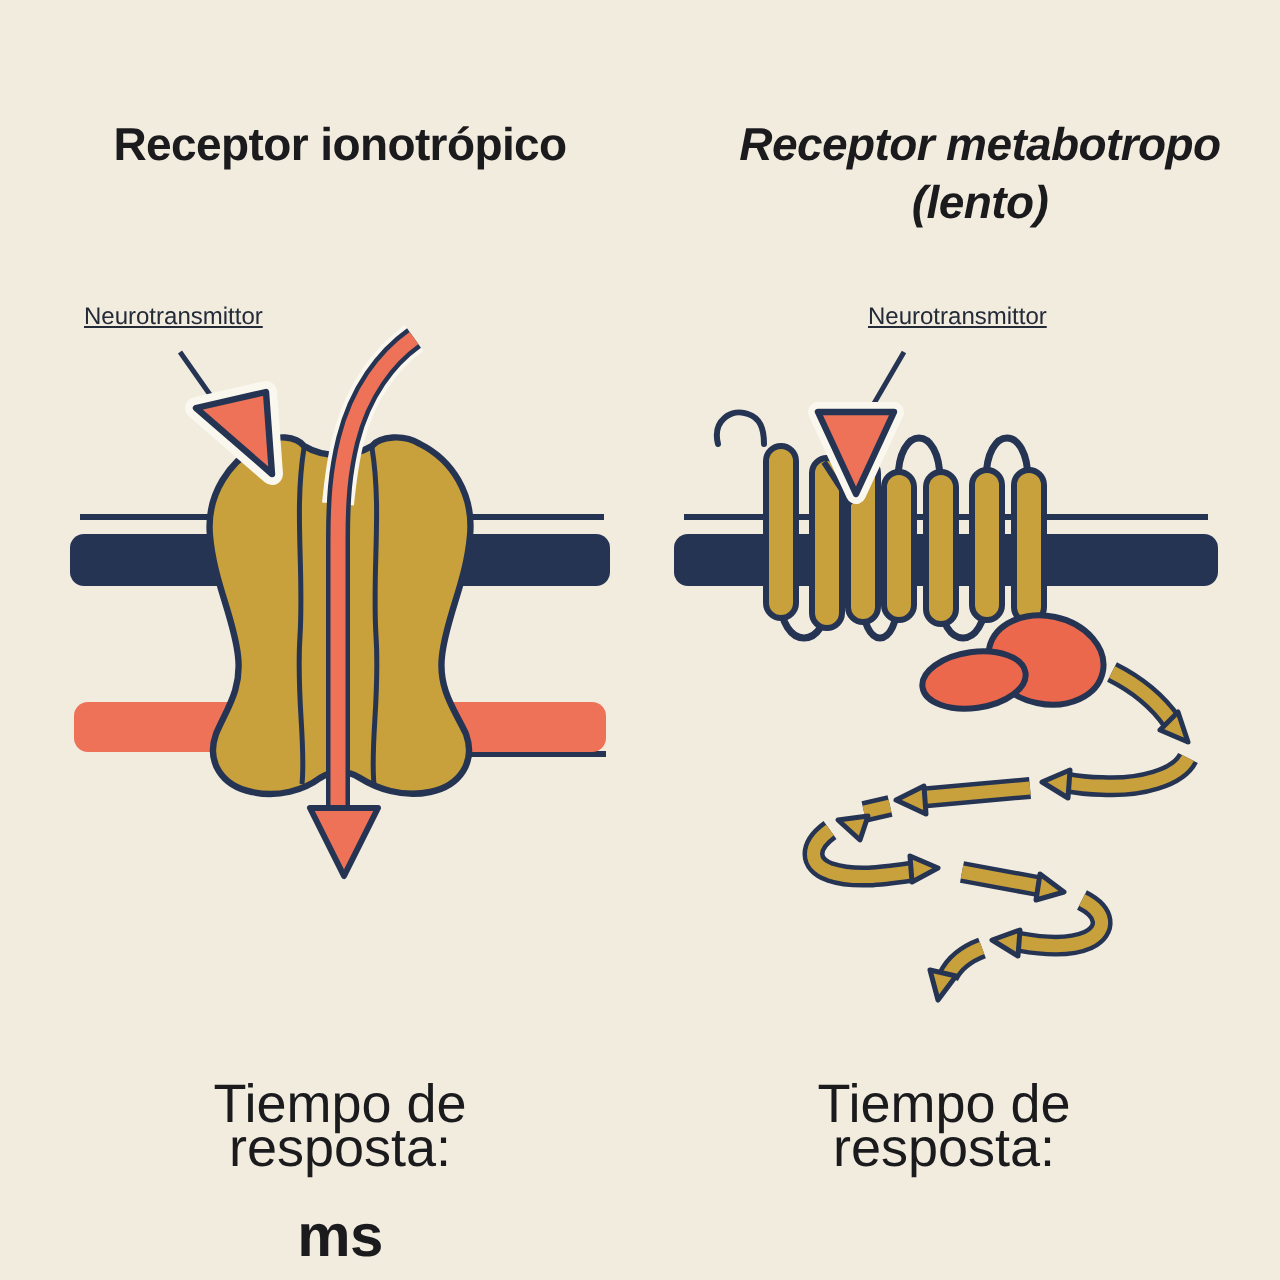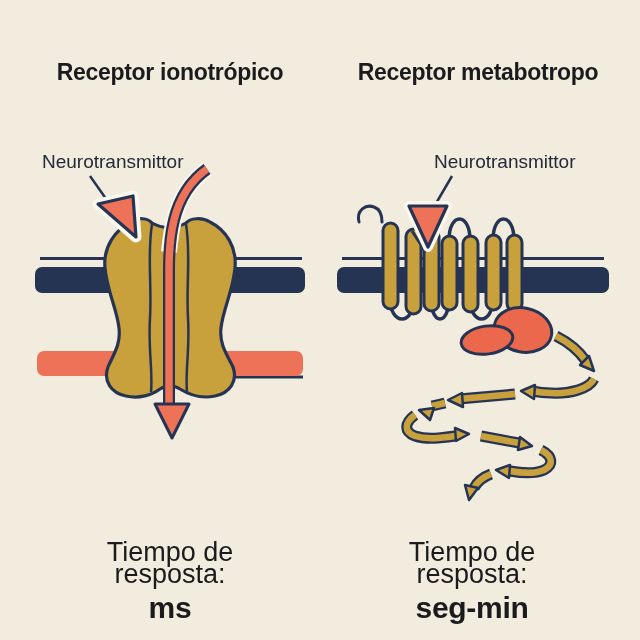--- a/index.html
+++ b/index.html
@@ -14,29 +14,29 @@
   .f-gold{fill:var(--gold);}
   .f-salmon{fill:var(--salmon);}
   .f-deep{fill:var(--salmon_deep);}
   .s-gold{stroke:var(--gold);}
   .s-salmon{stroke:var(--salmon);}
   .s-halo{stroke:var(--halo);}
   .f-halo{fill:var(--halo);}
   .txt{position:absolute;color:var(--text_dark,#1c1c1f);}
   .title{width:280px;text-align:center;font-weight:bold;font-size:23px;line-height:29px;letter-spacing:-0.3px;white-space:nowrap;}
   .title-left{left:30px;top:58px;}
-  .title-right{left:338px;top:58px;}
-  .nt-label{font-size:19px;color:var(--text_label,#20242e);}
+  .title-right{left:350px;top:58px;font-style:italic;}
+  .nt-label{font-size:12px;color:var(--text_label,#20242e);text-decoration:underline;}
   .nt-left{left:42px;top:151px;}
   .nt-right{left:434px;top:151px;}
   .time-block{width:240px;text-align:center;}
   .time-left{left:50px;top:541px;}
   .time-right{left:352px;top:541px;}
   .time-label{font-size:27px;line-height:22px;}
-  .time-value{font-size:30px;font-weight:bold;margin-top:6px;letter-spacing:-0.3px;}
+  .time-value{font-size:30px;font-weight:bold;margin-top:17px;letter-spacing:-0.3px;}
 </style>
 </head>
 <body>
 
 <div class="canvas">
 
   <svg width="640" height="640" viewBox="0 0 640 640">
 
     <g>
 
@@ -165,28 +165,28 @@
       </g>
     </g>
   </svg>
 
   <div class="txt title title-left">
     <span style="display:block">Receptor ionotrópico</span>
   </div>
 
   <div class="txt title title-right">
     <span style="display:block">Receptor metabotropo</span>
+    <span style="display:block">(lento)</span>
   </div>
 
   <div class="txt nt-label nt-left">Neurotransmittor</div>
   <div class="txt nt-label nt-right">Neurotransmittor</div>
 
   <div class="txt time-block time-left">
     <div class="time-label">Tiempo de resposta:</div>
     <div class="time-value">ms</div>
   </div>
 
   <div class="txt time-block time-right">
     <div class="time-label">Tiempo de resposta:</div>
-    <div class="time-value">seg-min</div>
   </div>
 
 </div>
 
 </body></html>

